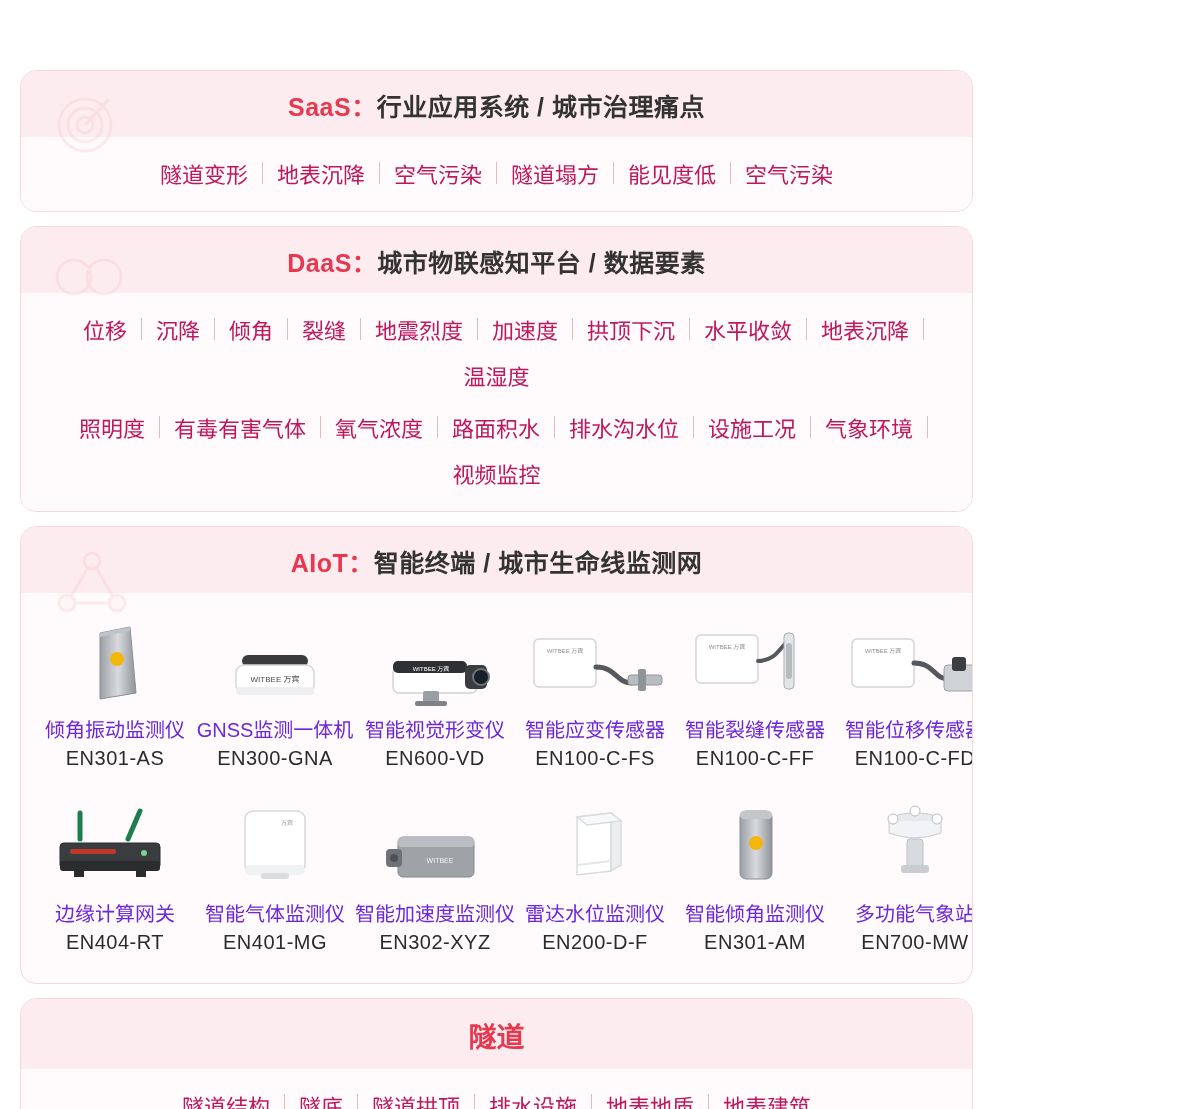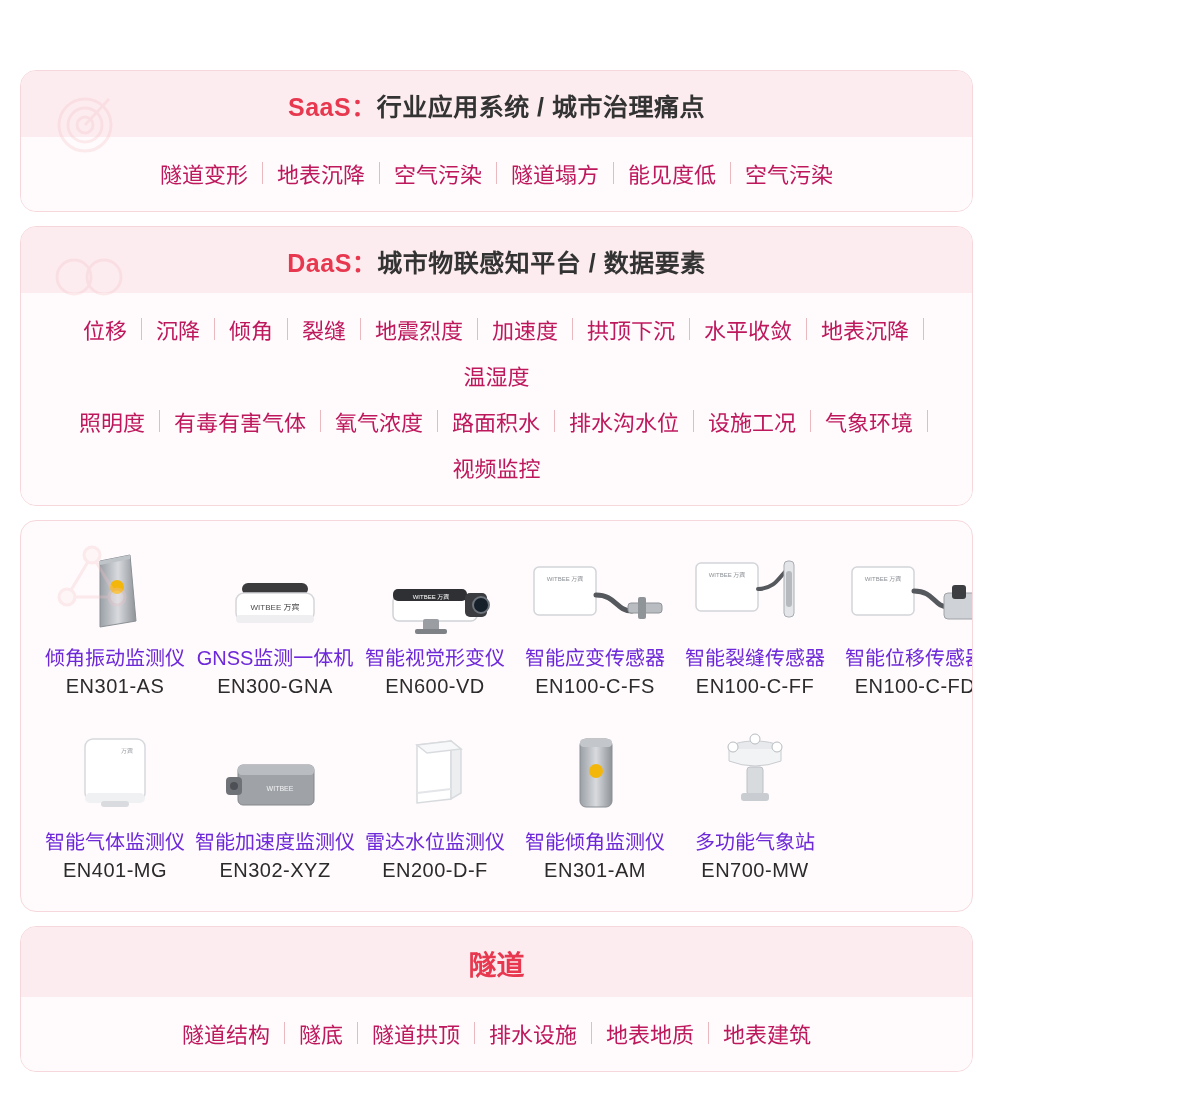--- a/index.html
+++ b/index.html
@@ -183,21 +183,21 @@
         <span class="token">加速度</span>
         <span class="sep"></span>
         <span class="token">拱顶下沉</span>
         <span class="sep"></span>
         <span class="token">水平收敛</span>
         <span class="sep"></span>
         <span class="token">地表沉降</span>
         <span class="sep"></span>
         <span class="token">温湿度</span>
       </div>
-      <div class="token-row" style="margin-top:14px;text-align:right;">
+      <div class="token-row" style="margin-top:20px;text-align:right;">
         <span class="token">照明度</span>
         <span class="sep"></span>
         <span class="token">有毒有害气体</span>
         <span class="sep"></span>
         <span class="token">氧气浓度</span>
         <span class="sep"></span>
         <span class="token">路面积水</span>
         <span class="sep"></span>
         <span class="token">排水沟水位</span>
         <span class="sep"></span>
@@ -213,20 +213,23 @@
   <div class="card">
     <div class="wm">
       <svg width="90" height="80" viewBox="0 0 90 80">
         <g fill="none" stroke="#f2c3ca" stroke-width="3">
           <path d="M45 20 L20 62 L70 62 Z"></path>
           <circle cx="45" cy="20" r="8" fill="#fdecef"></circle>
           <circle cx="20" cy="62" r="8" fill="#fdecef"></circle>
           <circle cx="70" cy="62" r="8" fill="#fdecef"></circle>
         </g>
       </svg>
+    </div>
+    <div class="card-title-band">
+      <span class="card-title"><span class="accent">AIoT：</span><span>智能终端 / 城市生命线监测网</span></span>
     </div>
 
     <div class="device-grid">
 
       <div class="device">
         <div class="device-img">
           <svg width="74" height="90" viewBox="0 0 74 90">
             <defs>
                 <linearGradient id="g1" x1="0" y1="0" x2="1" y2="0">
               <stop offset="0" stop-color="#9aa0a6"></stop>
@@ -307,20 +310,36 @@
             <text x="43" y="26" font-size="6" text-anchor="middle" fill="#8b8f94" font-family="'Liberation Sans',sans-serif">WITBEE 万宾</text>
             <path d="M74 36 C94 36 94 52 108 52" fill="none" stroke="#55585c" stroke-width="5" stroke-linecap="round"></path>
             <rect x="104" y="38" width="32" height="26" rx="4" fill="#cfd3d7" stroke="#9ea2a7"></rect>
             <rect x="112" y="30" width="14" height="14" rx="3" fill="#3c3e41"></rect>
           </svg>
         </div>
         <div class="device-name">智能位移传感器</div>
         <div class="device-model">EN100-C-FD</div>
       </div>
 
+      <div class="device">
+        <div class="device-img">
+          <svg width="150" height="86" viewBox="0 0 150 86">
+            <path d="M40 34 L40 8" stroke="#1f7d4d" stroke-width="5" stroke-linecap="round"></path>
+            <path d="M88 34 L100 6" stroke="#1f7d4d" stroke-width="5" stroke-linecap="round"></path>
+            <rect x="20" y="38" width="100" height="26" rx="4" fill="#3a3d40" stroke="#2a2c2f"></rect>
+            <rect x="20" y="56" width="100" height="10" rx="3" fill="#2a2c2f"></rect>
+            <rect x="30" y="44" width="46" height="5" rx="2" fill="#c0392b"></rect>
+            <circle cx="104" cy="48" r="3" fill="#7fd18a"></circle>
+            <rect x="34" y="66" width="10" height="6" fill="#2a2c2f"></rect>
+            <rect x="96" y="66" width="10" height="6" fill="#2a2c2f"></rect>
+          </svg>
+        </div>
+        <div class="device-name">边缘计算网关</div>
+        <div class="device-model">EN404-RT</div>
+      </div>
 
       <div class="device">
         <div class="device-img">
           <svg width="96" height="92" viewBox="0 0 96 92">
             <rect x="18" y="12" width="60" height="62" rx="8" fill="#ffffff" stroke="#d6d9dc" stroke-width="1.5"></rect>
             <rect x="18" y="66" width="60" height="10" rx="5" fill="#f0f1f3"></rect>
             <text x="60" y="26" font-size="6" text-anchor="middle" fill="#9a9ea3" font-family="'Liberation Sans',sans-serif">万宾</text>
             <rect x="34" y="74" width="28" height="6" rx="3" fill="#d9dbde"></rect>
           </svg>
         </div>

